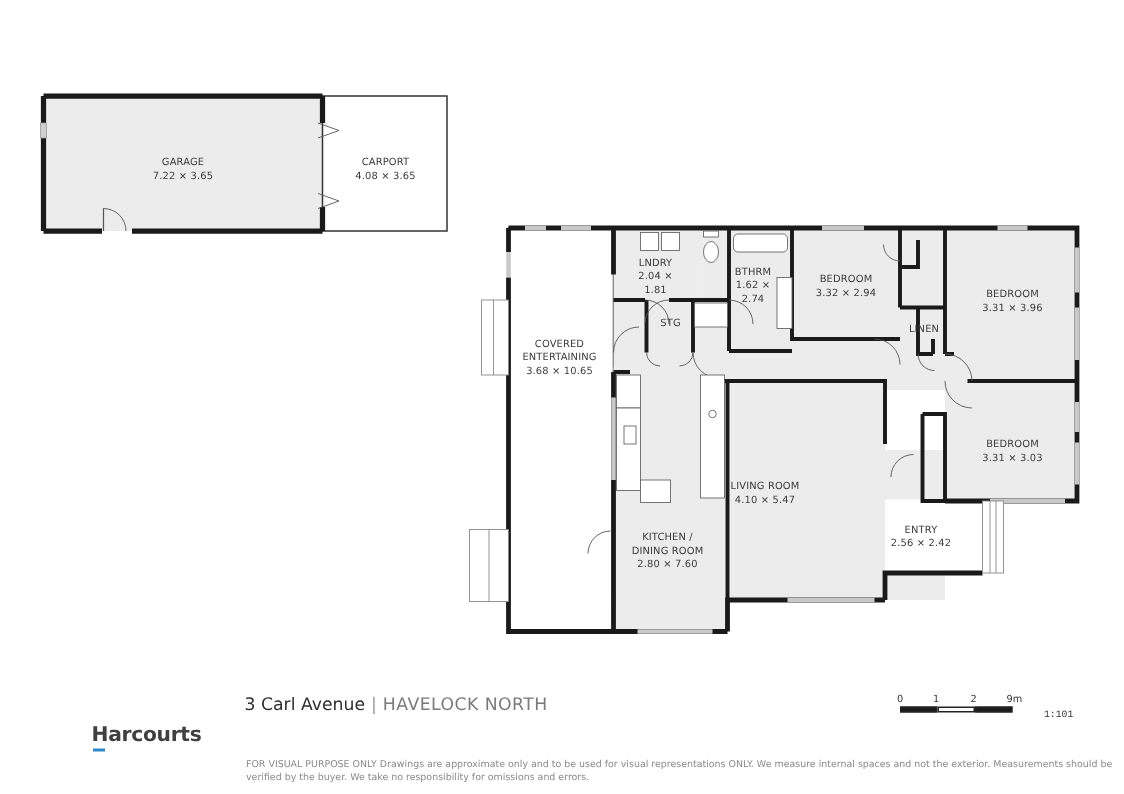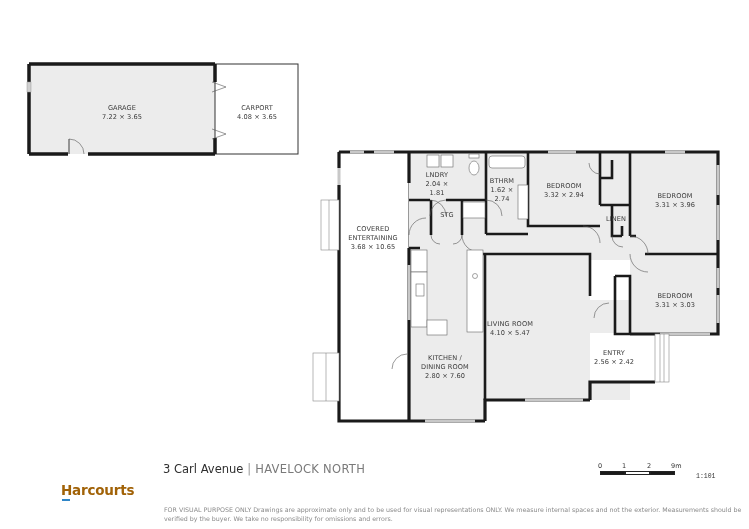--- a/index.html
+++ b/index.html
@@ -1,19 +1,19 @@
 <!DOCTYPE html>
 <html><head>
 <meta charset="utf-8">
 <style>
   html, body { margin: 0; padding: 0; background: #ffffff; }
   body { width: 749px; height: 529px; position: relative; overflow: hidden; font-family: "Liberation Sans", "DejaVu Sans", sans-serif; }
   #plan { position: absolute; left: 0; top: 0; width: 749px; height: 529px; }
   .room-label { font-family: "DejaVu Sans", sans-serif; font-size: 6.6px; fill: #3b3b3b; text-anchor: middle; letter-spacing: 0.1px; }
-  .footer-logo { position: absolute; left: 61px; top: 482px; font-family: "DejaVu Sans", sans-serif; font-weight: bold; font-size: 13.5px; color: #a16207; letter-spacing: -0.2px; }
+  .footer-logo { position: absolute; left: 61px; top: 482px; font-family: "DejaVu Sans", sans-serif; font-weight: bold; font-size: 13.5px; color: #404040; letter-spacing: -0.2px; }
   .footer-logo-bar { position: absolute; left: 62px; top: 499px; width: 8px; height: 2px; background: #2f86c8; }
   .footer-address { position: absolute; left: 163px; top: 462px; font-family: "DejaVu Sans", sans-serif; font-size: 11.5px; color: #2e2e2e; white-space: nowrap; }
   .footer-sep { color: #9a9a9a; margin: 0 4px; }
   .footer-suburb { color: #7a7a7a; letter-spacing: 0.3px; }
   .footer-disclaimer { position: absolute; left: 164px; top: 505px; width: 580px; font-family: "DejaVu Sans", sans-serif; font-size: 6.3px; line-height: 9px; color: #8a8a8a; }
   .scale { position: absolute; left: 598px; top: 462px; width: 120px; height: 24px; }
   .scale-tick { position: absolute; top: 0; font-family: "DejaVu Sans", sans-serif; font-size: 6.5px; color: #333; }
   .scale-bar { position: absolute; top: 9px; height: 4px; border: 0.8px solid #222; box-sizing: border-box; }
   .scale-ratio { position: absolute; left: 98px; top: 11px; font-family: Liberation Mono, monospace; font-size: 6.5px; color: #333; text-align: right; }
 </style>

